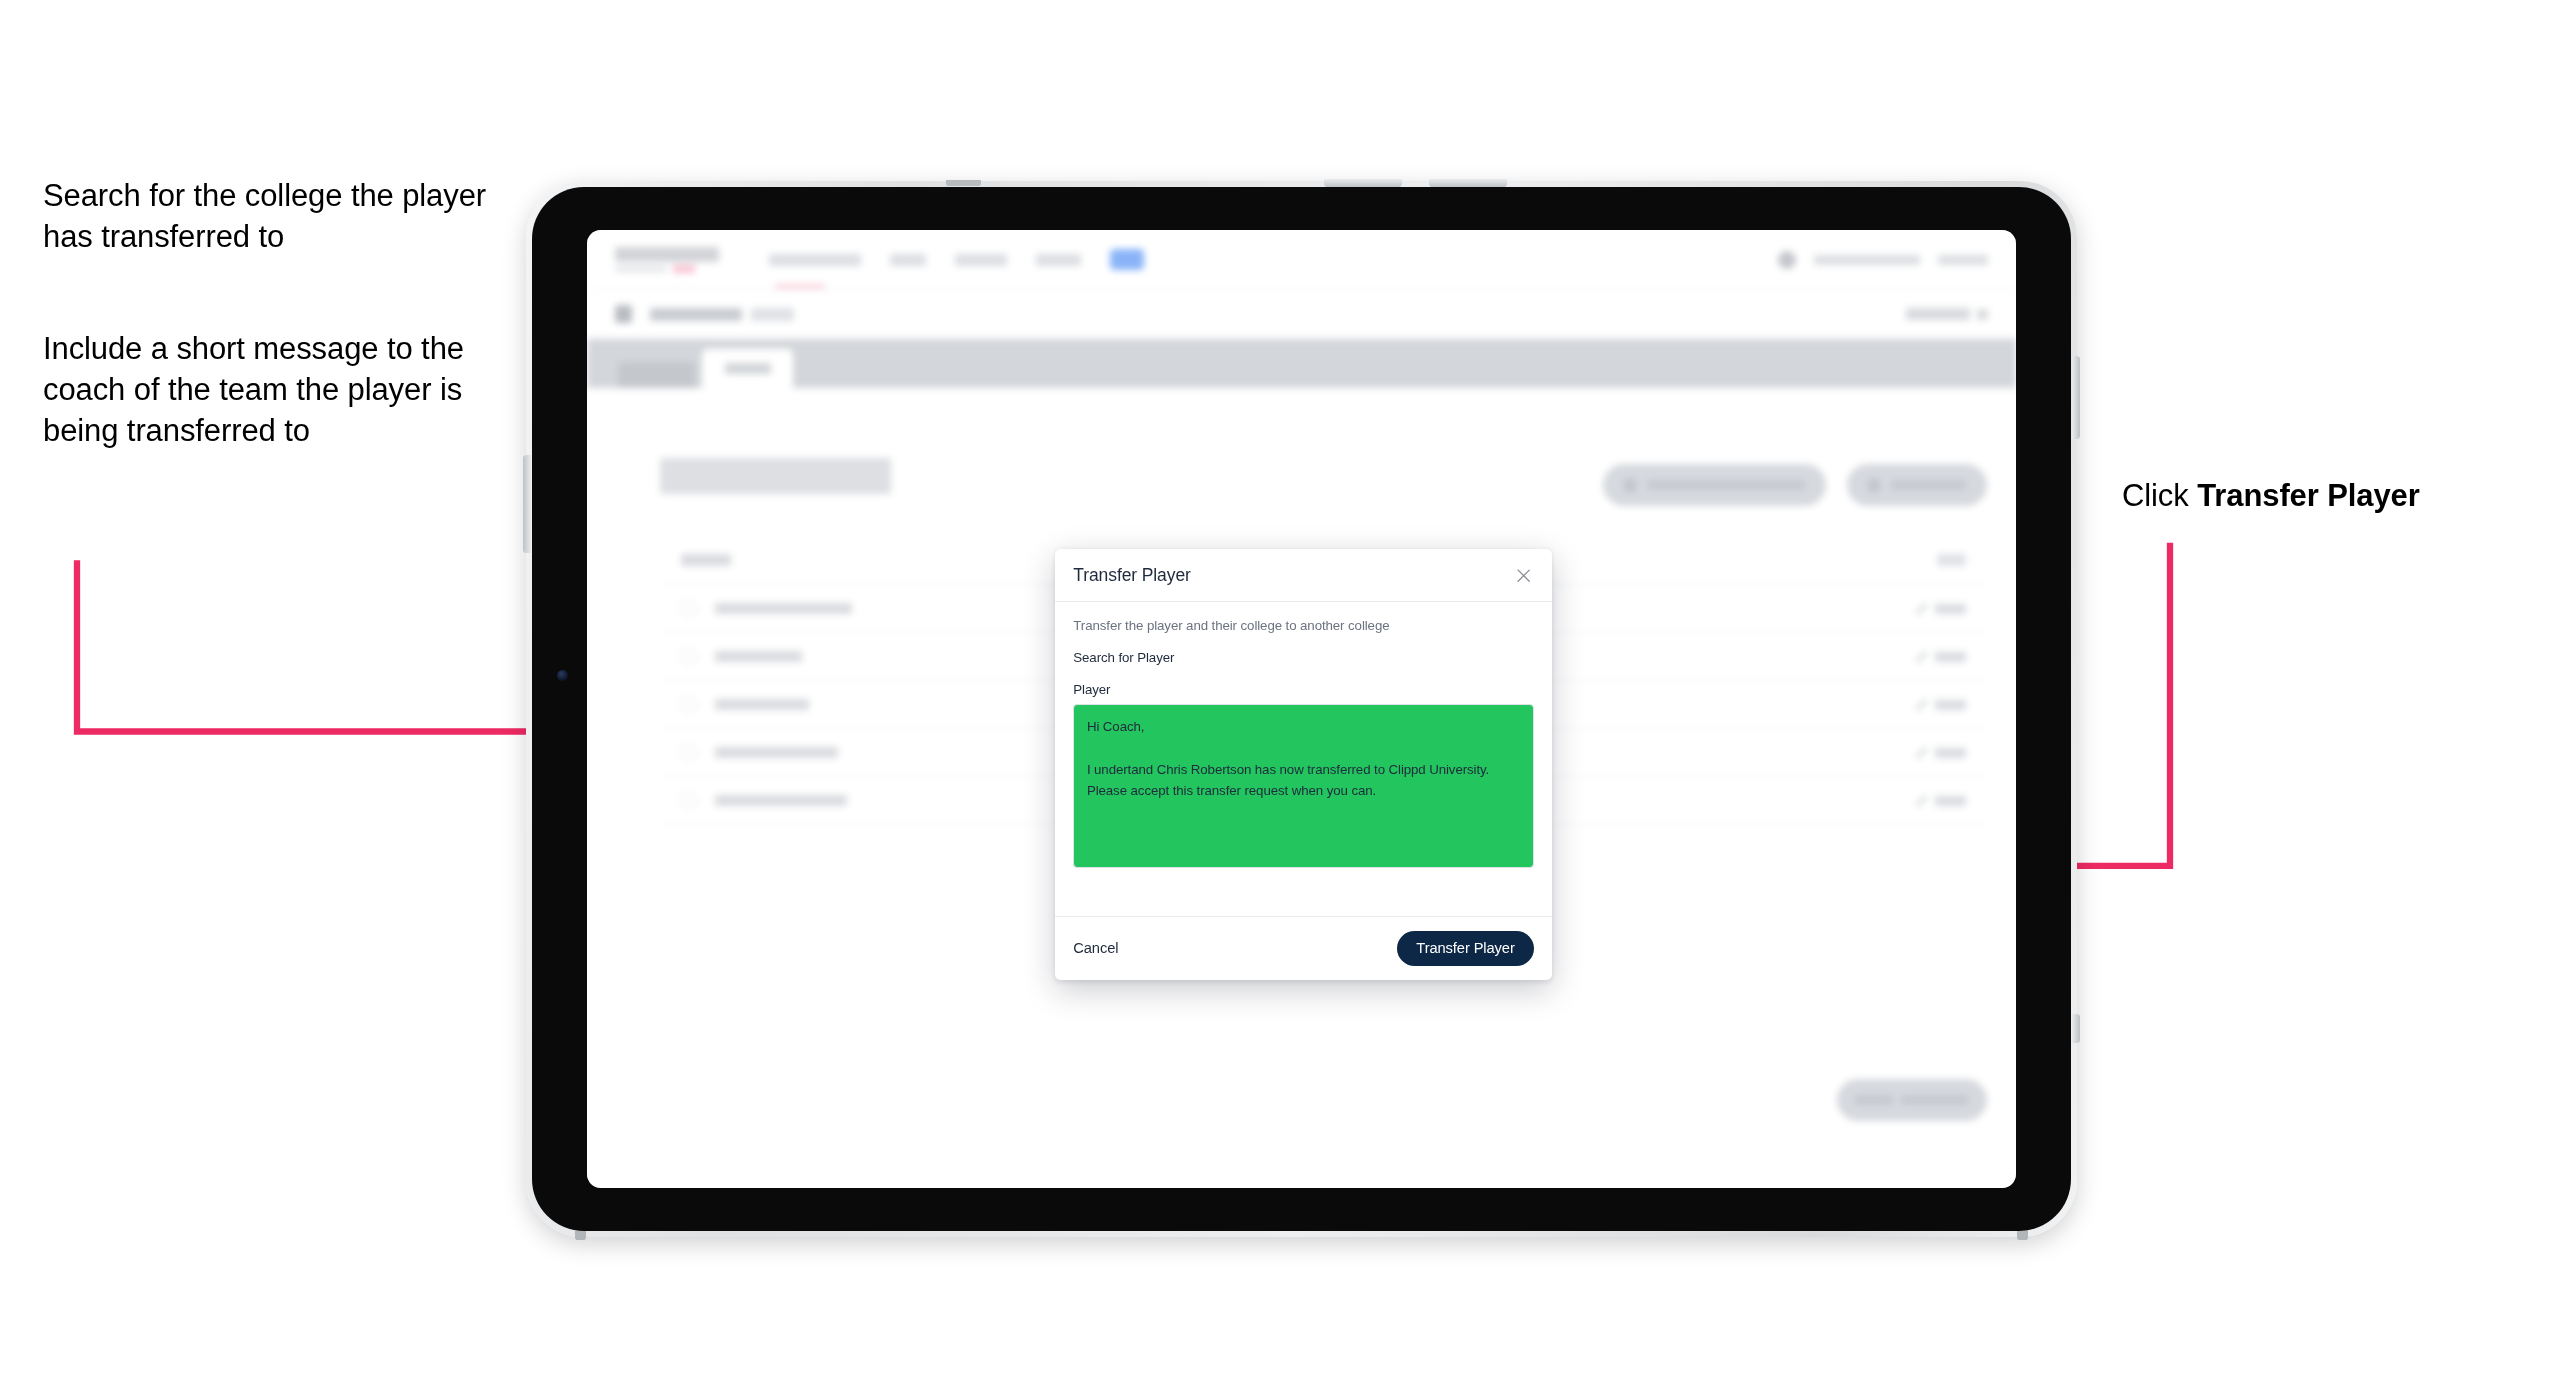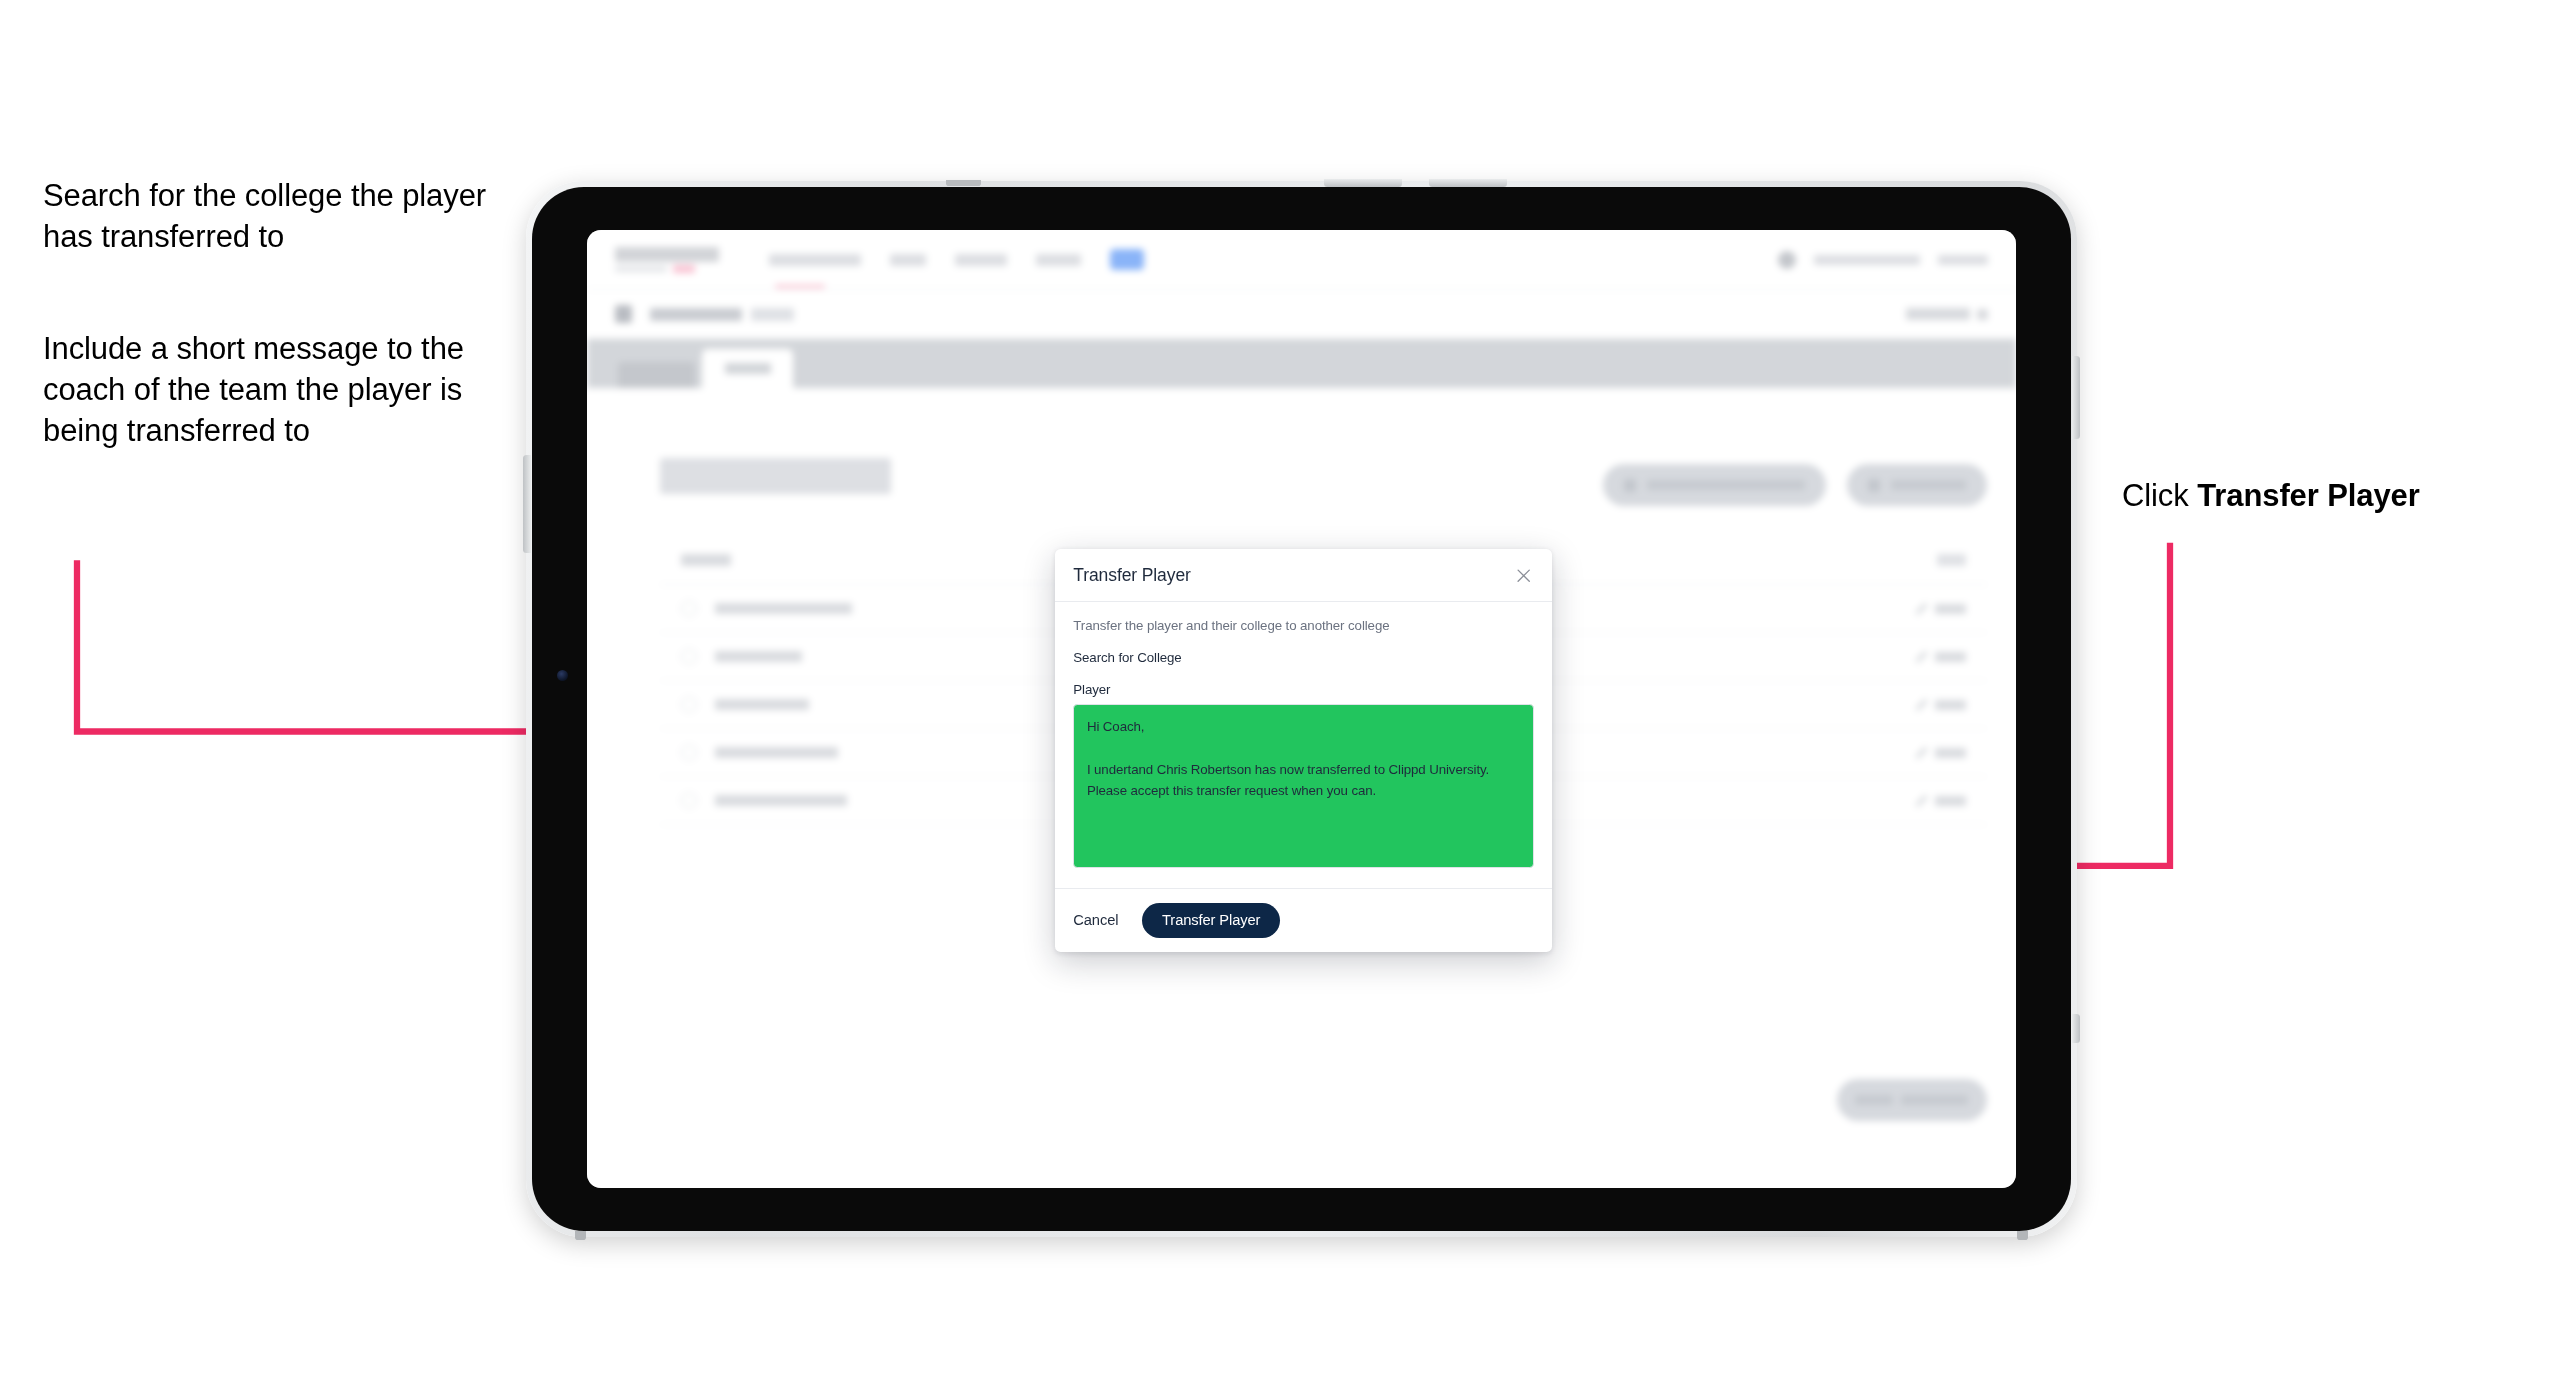--- a/index.html
+++ b/index.html
@@ -180,21 +180,21 @@
     width: 100%; height: 164px;
     border: 0.7px solid #dfe2e7; border-radius: 4.2px;
     padding: 11.2px 12.6px;
     font-size: 13.3px; line-height: 1.62; color: #1f2a3c;
     font-family: "Liberation Sans", sans-serif;
     resize: none; background: #22c55e; letter-spacing: -0.1px;
   }
   #modal-footer {
     border-top: 0.7px solid #e9ebef;
     padding: 14px 18px;
-    display: flex; align-items: center; justify-content: flex-start; gap: 24px;
+    display: flex; align-items: center; justify-content: space-between; gap: 24px; margin-top: 28px;
   }
   #cancel-button {
     background: none; border: none; cursor: pointer;
     font-size: 14.7px; color: #1f2a3c;
     font-family: "Liberation Sans", sans-serif; letter-spacing: -0.1px;
   }
   #transfer-player-button {
     background: #0d2747; border: none; cursor: pointer;
     color: #ffffff; font-size: 14.7px;
     padding: 9.8px 19.6px; border-radius: 18px;
@@ -351,21 +351,21 @@
               <svg width="15.4" height="15.4" viewBox="0 0 22 22">
                 <path d="M3 3 L19 19 M19 3 L3 19" stroke="currentColor" stroke-width="1.9" fill="none" stroke-linecap="round"></path>
               </svg>
             </div>
           </div>
 
           <div id="modal-body">
             <div id="modal-desc">Transfer the player and their college to another college</div>
 
             <div id="field-college">
-              <div class="field-label">Search for College</div>
+              <div class="field-label">Search for Player</div>
             </div>
 
             <div id="field-message">
               <div class="field-label">Player</div>
               <textarea id="message-box" style="">Hi Coach,
 
 I undertand Chris Robertson has now transferred to Clippd University. Please accept this transfer request when you can.</textarea>
             </div>
           </div>
 

